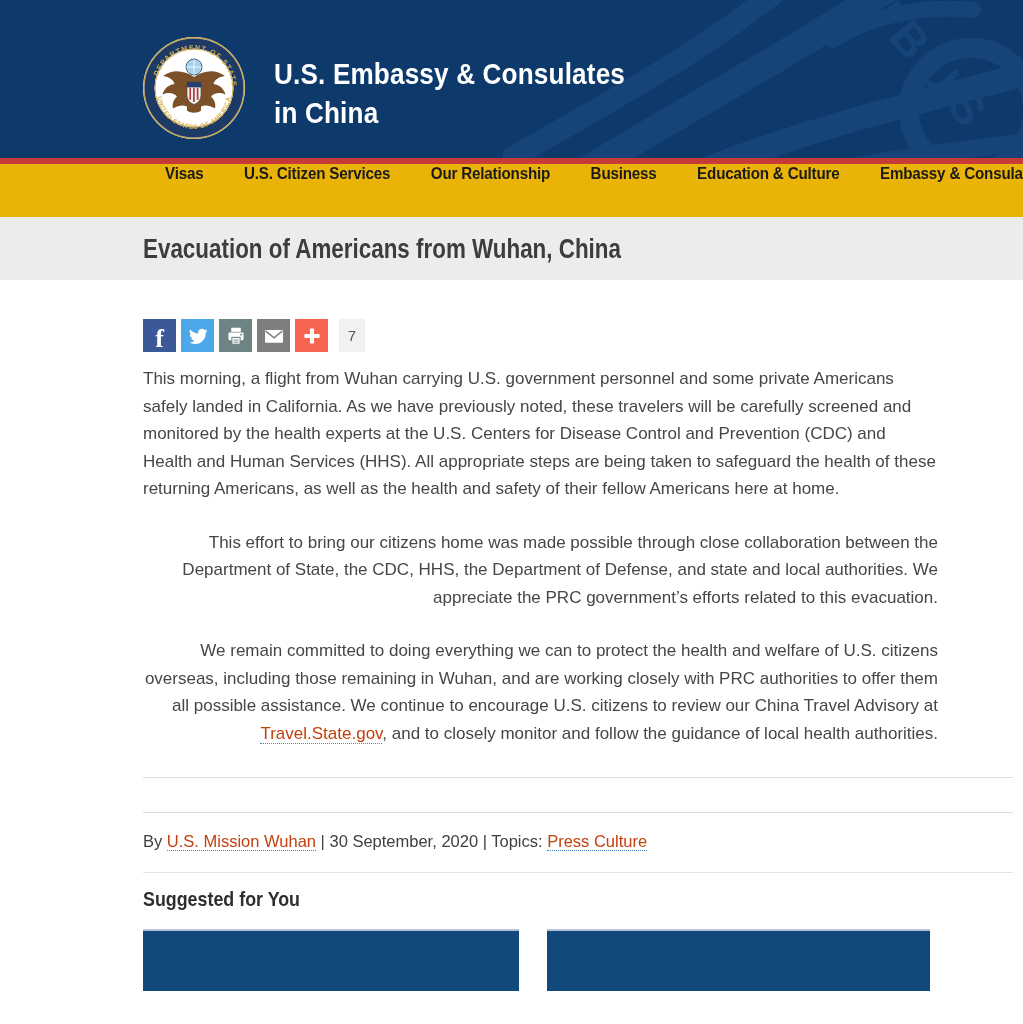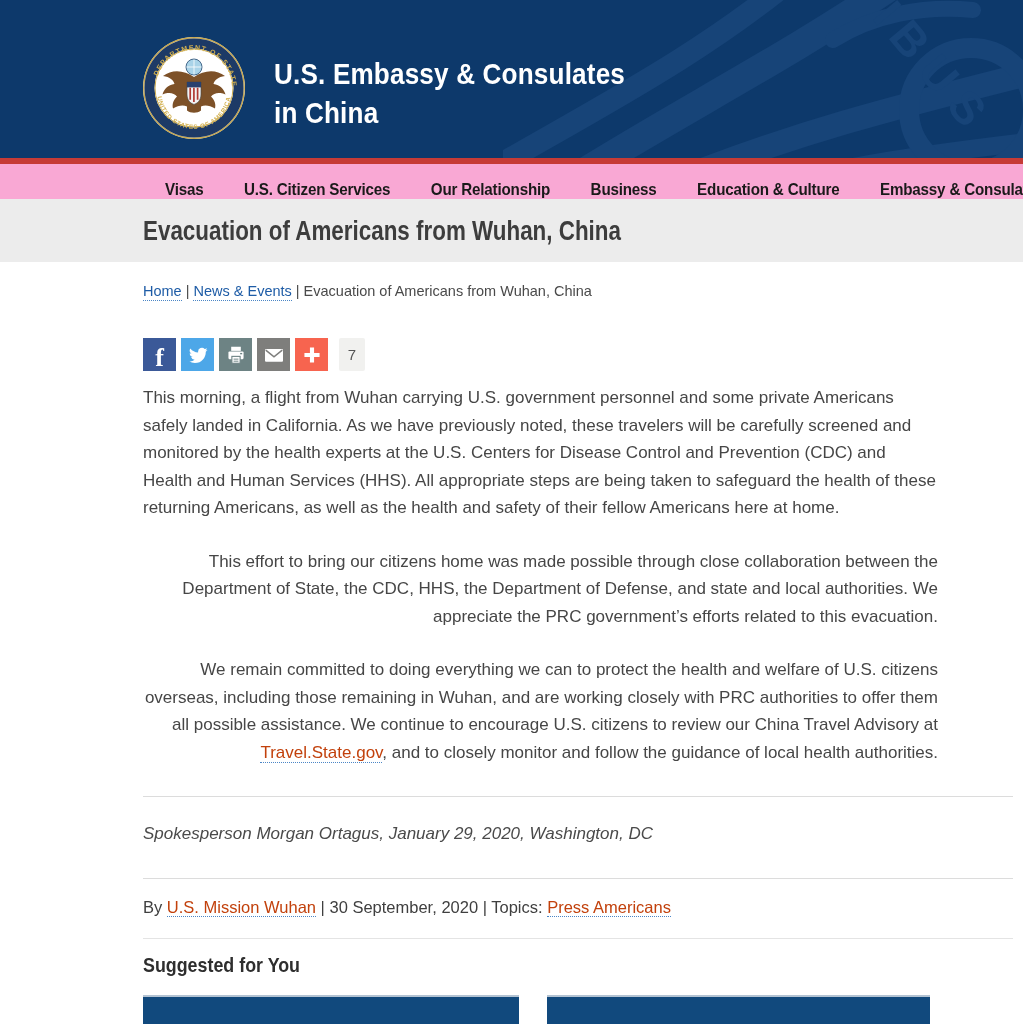--- a/index.html
+++ b/index.html
@@ -11,21 +11,21 @@
   .site-header{position:relative;height:158px;background:#0d396b;overflow:hidden;}
   .watermark{position:absolute;right:0;top:0;pointer-events:none;}
   .brand{position:absolute;left:142px;top:36px;display:flex;align-items:flex-start;}
   .seal{display:block;}
   .site-title{
     margin-left:28px;margin-top:18px;color:#fff;font-size:30px;font-weight:bold;
     line-height:39px;transform:scaleX(.87);transform-origin:0 50%;letter-spacing:.2px;white-space:nowrap;
   }
   .red-bar{height:6px;background:#c63b36;}
   
-  .main-nav{height:35px;background:#f9a8d4;display:flex;align-items:flex-end;padding-left:165px;overflow:hidden;}
+  .main-nav{height:53px;background:#eab308;display:flex;align-items:flex-start;padding-left:165px;overflow:hidden;}
   .nav-inner{display:flex;gap:44px;transform:scaleX(.92);transform-origin:0 50%;white-space:nowrap;}
   .nav-item{font-size:16.5px;font-weight:bold;color:#1a1a1a;letter-spacing:-.2px;cursor:pointer;}
   
   .title-band{height:63px;background:#ececec;display:flex;align-items:center;padding-left:143px;}
   .page-title{
     margin:0;font-size:28px;font-weight:bold;color:#3d3d3d;letter-spacing:0;
     transform:scaleX(.8);transform-origin:0 50%;white-space:nowrap;
   }
   
   .content{padding-left:143px;padding-right:10px;}
@@ -124,23 +124,20 @@
     <div class="nav-item">Embassy &amp; Consulates</div>
   </div>
 </nav>
 
 <div class="title-band">
   <h1 class="page-title">Evacuation of Americans from Wuhan, China</h1>
 </div>
 
 <main class="content">
 
-  <div class="breadcrumb">
-    <a class="crumb-link">Home</a><span class="crumb-sep">|</span><a class="crumb-link">News &amp; Events</a><span class="crumb-sep">|</span><span>Evacuation of Americans from Wuhan, China</span>
-  </div>
 
   <div class="share-row">
     <div class="share-btn btn-fb">
       <span class="fb-f">f</span>
     </div>
     <div class="share-btn btn-tw">
       <svg width="22" height="22" viewBox="0 0 32 32">
         <path fill="#fff" d="M30 8.2c-1 .45-2.1.75-3.2.9a5.6 5.6 0 0 0 2.45-3.1c-1.1.65-2.3 1.1-3.55 1.35a5.55 5.55 0 0 0-9.6 3.8c0 .45.05.85.15 1.25A15.8 15.8 0 0 1 4.8 6.6a5.55 5.55 0 0 0 1.7 7.45c-.9-.05-1.75-.3-2.5-.7v.05a5.6 5.6 0 0 0 4.45 5.5c-.8.2-1.65.25-2.5.1a5.6 5.6 0 0 0 5.2 3.9A11.2 11.2 0 0 1 3 25.2a15.7 15.7 0 0 0 8.5 2.5c10.2 0 15.8-8.45 15.8-15.8v-.7c1.1-.8 2-1.75 2.7-2.8z"></path>
       </svg>
     </div>
@@ -168,25 +165,24 @@
   </div>
 
   <p class="body-text p-first">This morning, a flight from Wuhan carrying U.S. government personnel and some private Americans safely landed in California. As we have previously noted, these travelers will be carefully screened and monitored by the health experts at the U.S. Centers for Disease Control and Prevention (CDC) and Health and Human Services (HHS). All appropriate steps are being taken to safeguard the health of these returning Americans, as well as the health and safety of their fellow Americans here at home.</p>
 
   <p class="body-text p-next">This effort to bring our citizens home was made possible through close collaboration between the Department of State, the CDC, HHS, the Department of Defense, and state and local authorities. We appreciate the PRC government’s efforts related to this evacuation.</p>
 
   <p class="body-text p-next"><span>We remain committed to doing everything we can to protect the health and welfare of U.S. citizens overseas, including those remaining in Wuhan, and are working closely with PRC authorities to offer them all possible assistance. We continue to encourage U.S. citizens to review our China Travel Advisory at </span><a class="inline-link">Travel.State.gov</a><span>, and to closely monitor and follow the guidance of local health authorities.</span></p>
 
   <hr class="rule rule-1">
 
-  <p class="spokesperson">Spokesperson Morgan Ortagus, January 29, 2020, Washington, DC</p>
 
   <hr class="rule rule-2">
 
-  <div class="byline"><span>By </span><a class="inline-link">U.S. Mission Wuhan</a><span> | 30 September, 2020 | Topics: </span><a class="inline-link">Press Americans</a></div>
+  <div class="byline"><span>By </span><a class="inline-link">U.S. Mission Wuhan</a><span> | 30 September, 2020 | Topics: </span><a class="inline-link">Press Culture</a></div>
 
   <hr class="rule rule-3">
 
   <h2 class="suggested-heading">Suggested for You</h2>
 
   <div class="cards">
     <div class="card-bar card-1"></div>
     <div class="card-bar card-2"></div>
   </div>
 

